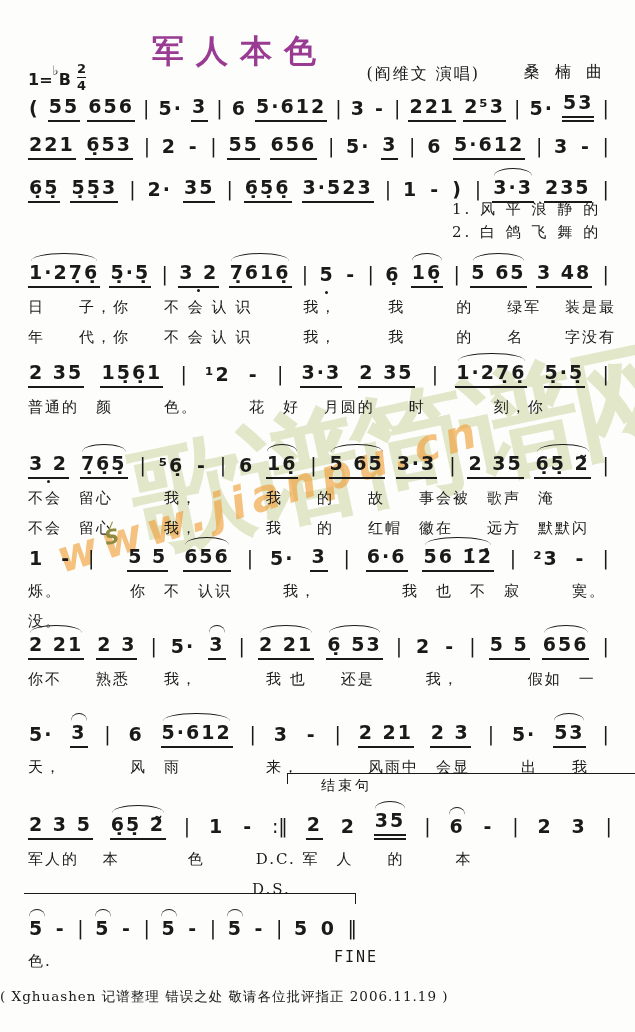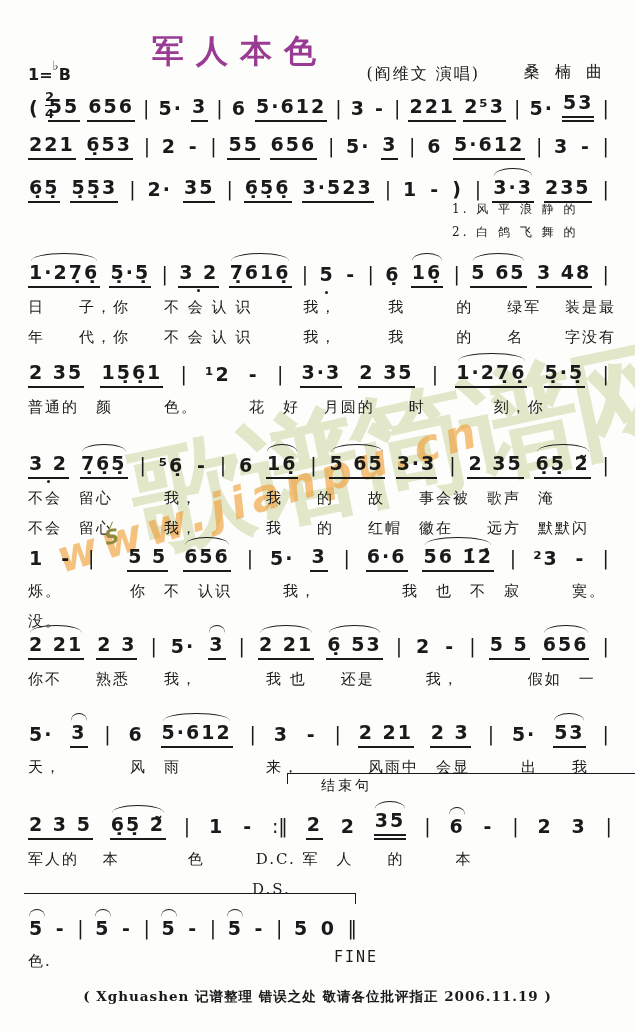--- a/index.html
+++ b/index.html
@@ -9,21 +9,21 @@
 
   
   .title{position:absolute;top:30px;left:0;width:480px;text-align:center;
          font-size:32px;font-weight:bold;letter-spacing:12px;}
   .credit{position:absolute;right:28px;width:160px;text-align:right;
           font-size:16px;letter-spacing:5px;font-family:"DejaVu Serif",serif;}
   .credit.c1{top:32px}.credit.c2{top:62px}
   .performer{position:absolute;top:64px;left:0;width:480px;text-align:right;
              font-size:16px;letter-spacing:2px;font-family:"DejaVu Serif",serif;}
   .keysig{position:absolute;top:62px;left:28px;font-size:16px;font-weight:bold;
-          display:flex;align-items:center;gap:6px;flex-direction:column;}
+          display:flex;align-items:center;gap:6px;}
   .keysig .flat{font-size:13px;vertical-align:super;position:relative;top:-4px;}
   .frac{display:inline-flex;flex-direction:column;align-items:center;
         font-size:13px;line-height:1.15;font-weight:bold;}
   .frac .den{border-top:1.4px solid #1a1a1a;padding-top:1px;}
 
   
   .system{position:absolute;}
   .notation{display:flex;justify-content:space-between;align-items:flex-end;
             font-weight:bold;font-size:19px;line-height:1.15;}
   .tok{position:relative;display:inline-block;letter-spacing:2px;padding:0 1px 2px 1px;white-space:pre;}
@@ -36,34 +36,34 @@
     margin-left:-2px;border-radius:50%;background:#1a1a1a;}
   .seg{width:0;overflow:visible;font-style:italic;font-size:20px;
        transform:translate(-6px,-20px) rotate(-12deg);border:none!important;}
   .seg::after{content:"";position:absolute;left:1px;top:2px;width:14px;height:0;
        border-top:1.6px solid;transform:rotate(-55deg);}
   .lyr{font-family:"DejaVu Serif",serif;font-size:15px;letter-spacing:2px;
        white-space:pre;margin-top:9px;line-height:21px;}
 
   
   .verses{position:absolute;left:452px;top:198px;font-family:"DejaVu Serif",serif;
-          font-size:12px;letter-spacing:3px;line-height:23px;white-space:pre;}
+          font-size:15px;letter-spacing:3px;line-height:23px;white-space:pre;}
 
   
   .bracket{position:absolute;height:10px;border-top:1.6px solid #1a1a1a;}
   .b1{left:287px;top:773px;width:345px;border-left:1.6px solid #1a1a1a;padding-left:7px;}
   .b1 .blabel{position:relative;top:1px;padding-left:26px;font-size:14px;
       letter-spacing:3px;font-family:"DejaVu Serif",serif;}
   .b2{left:24px;top:893px;width:331px;border-right:1.6px solid #1a1a1a;}
 
   .fine{position:absolute;left:334px;top:948px;font-family:"DejaVu Sans Mono",monospace;
         font-size:15px;letter-spacing:2px;}
 
-  .footer{position:absolute;left:0;top:988px;width:635px;text-align:center;
-          font-size:13.5px;letter-spacing:1px;font-family:"DejaVu Serif",serif;font-weight:bold;}
+  .footer{position:absolute;left:0;top:988px;width:635px;text-align:left;
+          font-size:13.5px;letter-spacing:1px;font-family:"DejaVu Serif",serif;}
 
   
   .wm{position:absolute;z-index:0;pointer-events:none;white-space:nowrap;font-weight:bold;}
   .wm1{left:128px;top:368px;font-size:118px;letter-spacing:-6px;opacity:.5;
        transform:rotate(-12deg);}
   .wm2{left:48px;top:468px;font-size:44px;font-style:italic;letter-spacing:6px;opacity:.65;
        transform:rotate(-17deg);}
 </style>
 </head>
 <body>

